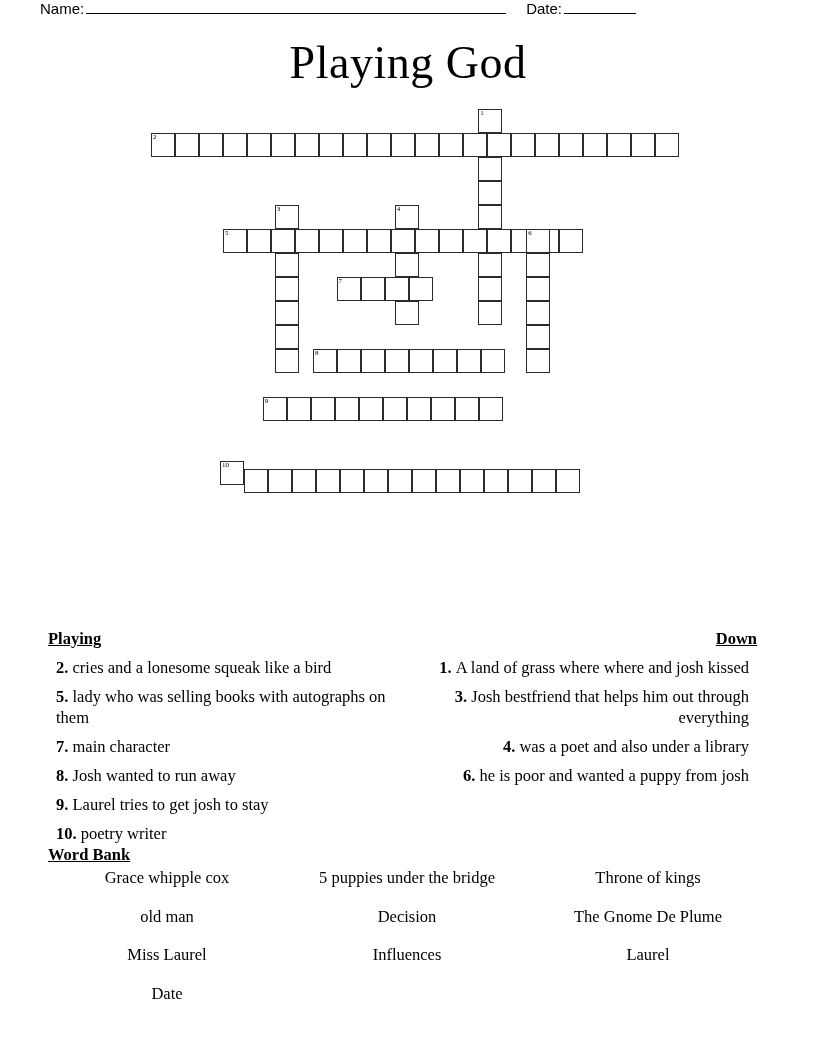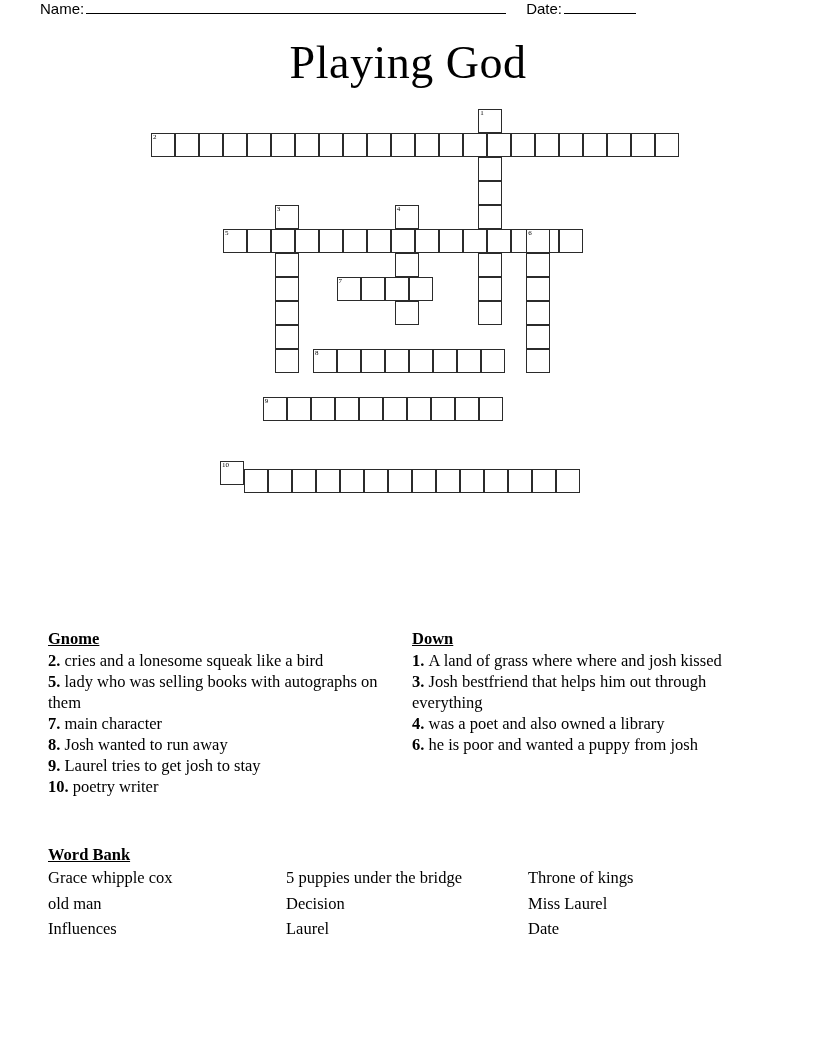--- a/index.html
+++ b/index.html
@@ -86,32 +86,32 @@
     width: 816px;
     height: 210px;
   }
   .clue-col {
     position: absolute;
     top: 0;
     font-size: 16.5px;
     line-height: 21px;
   }
   .clue-col.across { left: 48px; width: 350px; }
-  .clue-col.down   { left: 412px; width: 345px; }
+  .clue-col.down   { left: 412px; width: 345px; text-align: right; }
 
   .clue-heading {
     font-weight: bold;
     text-decoration: underline;
     font-size: 16.5px;
     margin-bottom: 1px;
     display: block;
   }
   .clue-item {
     display: block;
-    margin: 0;
+    margin: 8px;
     padding: 0;
   }
   .clue-num {
     font-weight: bold;
   }
   .clue-text { font-weight: normal; }
 
   
   .word-bank {
     position: absolute;
@@ -122,23 +122,24 @@
   .wb-heading {
     font-weight: bold;
     text-decoration: underline;
     font-size: 16.5px;
     display: block;
     margin-bottom: 2px;
   }
   .wb-grid {
     display: grid;
     grid-template-columns: 238px 242px auto;
-    row-gap: 3px;
+    row-gap: 16px;
     font-size: 16.5px;
     line-height: 22.5px;
+    text-align: center;
   }
   .wb-item { white-space: nowrap; }
 </style>
 </head>
 <body>
 
 <div class="name-date-row">
   <span class="name-label">Name:</span>
   <span class="rule rule-name"></span>
   <span class="date-label">Date:</span>
@@ -266,47 +267,48 @@
     <div class="cw-cell" style="left: 435.88px; top: 369px;"></div>
     <div class="cw-cell" style="left: 459.88px; top: 369px;"></div>
     <div class="cw-cell" style="left: 483.88px; top: 369px;"></div>
     <div class="cw-cell" style="left: 507.88px; top: 369px;"></div>
     <div class="cw-cell" style="left: 531.88px; top: 369px;"></div>
     <div class="cw-cell" style="left: 555.88px; top: 369px;"></div>
   </div>
 
 <div class="clues">
   <div class="clue-col across">
-    <span class="clue-heading">Gnome</span>
+    <span class="clue-heading">Playing</span>
     <div id="across-list">
         <div class="clue-item"><span class="clue-num">2. </span><span class="clue-text">cries and a lonesome squeak like a bird</span></div>
         <div class="clue-item"><span class="clue-num">5. </span><span class="clue-text">lady who was selling books with autographs on them</span></div>
         <div class="clue-item"><span class="clue-num">7. </span><span class="clue-text">main character</span></div>
         <div class="clue-item"><span class="clue-num">8. </span><span class="clue-text">Josh wanted to run away</span></div>
         <div class="clue-item"><span class="clue-num">9. </span><span class="clue-text">Laurel tries to get josh to stay</span></div>
         <div class="clue-item"><span class="clue-num">10. </span><span class="clue-text">poetry writer</span></div>
       </div>
   </div>
   <div class="clue-col down">
     <span class="clue-heading">Down</span>
     <div id="down-list">
         <div class="clue-item"><span class="clue-num">1. </span><span class="clue-text">A land of grass where where and josh kissed</span></div>
         <div class="clue-item"><span class="clue-num">3. </span><span class="clue-text">Josh bestfriend that helps him out through everything</span></div>
-        <div class="clue-item"><span class="clue-num">4. </span><span class="clue-text">was a poet and also owned a library</span></div>
+        <div class="clue-item"><span class="clue-num">4. </span><span class="clue-text">was a poet and also under a library</span></div>
         <div class="clue-item"><span class="clue-num">6. </span><span class="clue-text">he is poor and wanted a puppy from josh</span></div>
       </div>
   </div>
 </div>
 
 <div class="word-bank">
   <span class="wb-heading">Word Bank</span>
   <div class="wb-grid" id="word-bank-grid">
       <span class="wb-item">Grace whipple cox</span>
       <span class="wb-item">5 puppies under the bridge</span>
       <span class="wb-item">Throne of kings</span>
       <span class="wb-item">old man</span>
       <span class="wb-item">Decision</span>
+      <span class="wb-item">The Gnome De Plume</span>
       <span class="wb-item">Miss Laurel</span>
       <span class="wb-item">Influences</span>
       <span class="wb-item">Laurel</span>
       <span class="wb-item">Date</span>
     </div>
 </div>
 
 </body></html>

